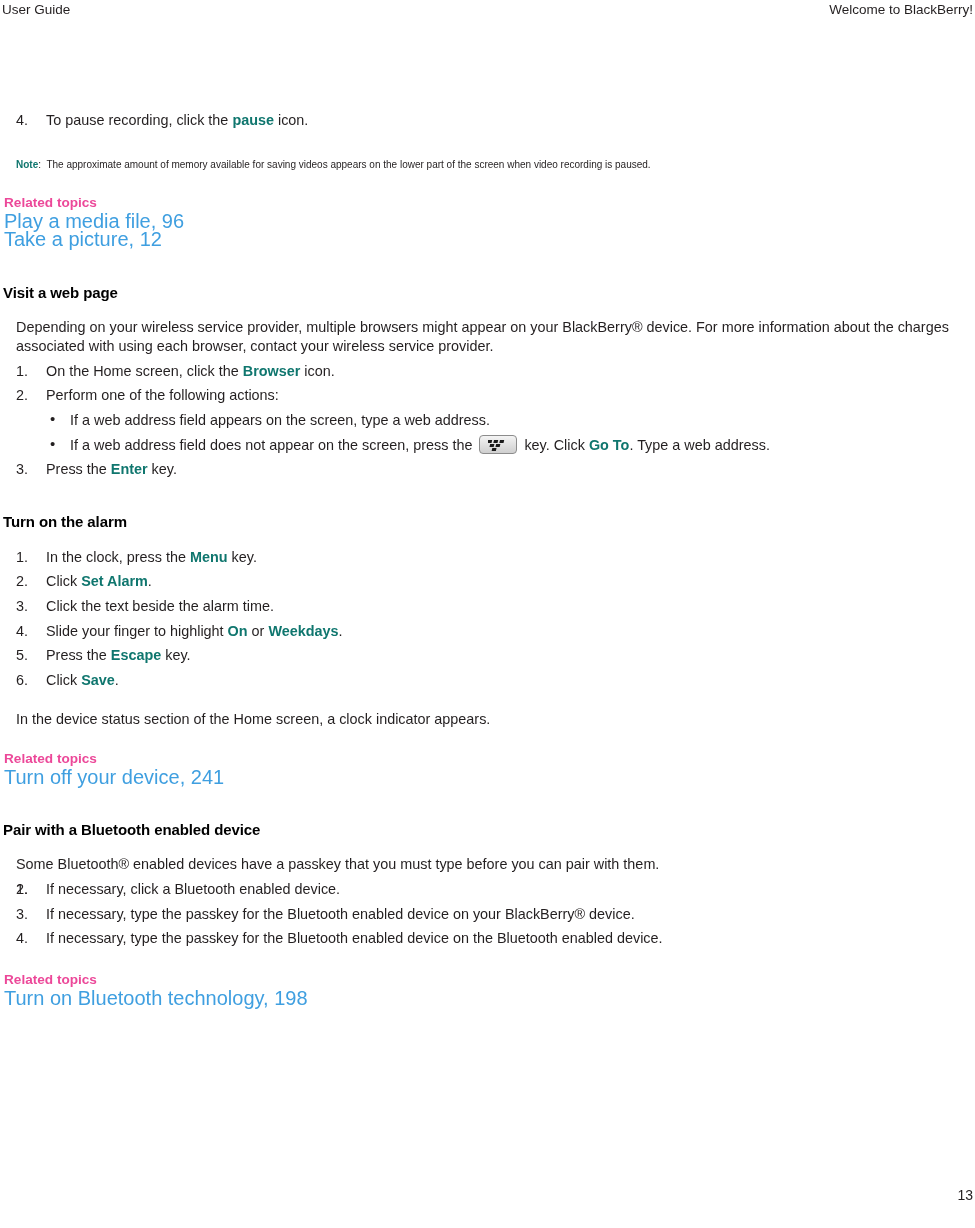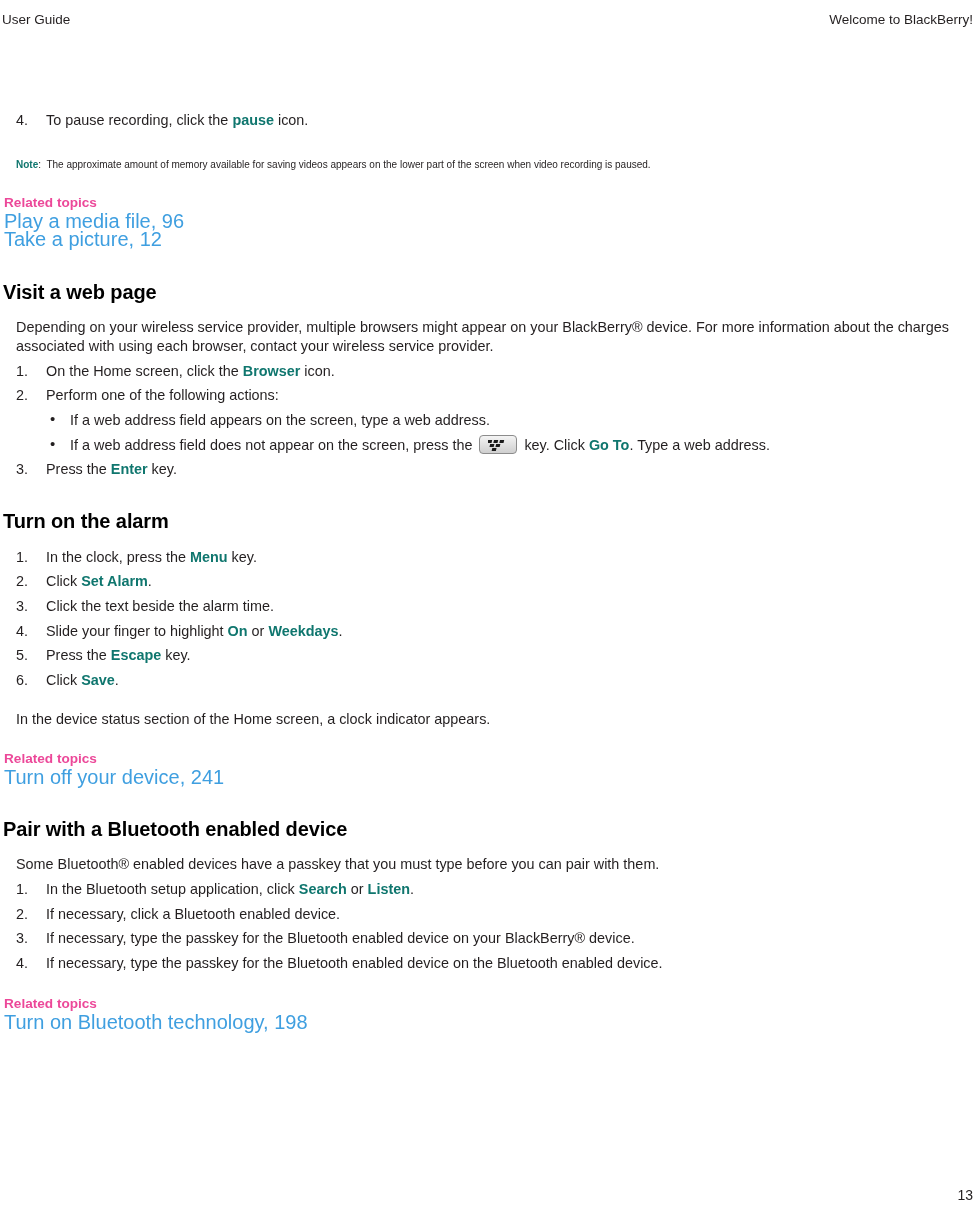--- a/index.html
+++ b/index.html
@@ -28,21 +28,21 @@
     top: 0px;
     left: 0px;
     right: 0px;
     height: 22px;
     display: flex;
     justify-content: space-between;
     align-items: flex-start;
     font-size: 13.5px;
     line-height: 17px;
     color: #231f20;
-    padding: 11px 2px 0 2px;
+    padding: 1px 2px 0 2px;
     box-sizing: border-box;
   }
   .runhead .left  { white-space: nowrap; }
   .runhead .right { white-space: nowrap; }
 
   
   .content {
     position: absolute;
     left: 2px;
     top: 108px;
@@ -68,21 +68,21 @@
 
   .note {
     font-size: 10px;
     line-height: 19px;
     margin: 0;
     padding: 0 0 0 14px;
     color: #231f20;
   }
 
   h2.heading {
-    font-size: 20px;
+    font-size: 15px;
     line-height: 27px;
     font-weight: bold;
     margin: 0;
     padding: 0;
     letter-spacing: -0.1px;
     color: #000000;
   }
 
   .rel-title {
     font-size: 13.6px;
@@ -305,21 +305,20 @@
 
     <h2 class="heading" style="padding-left:1px;">Pair with a Bluetooth enabled device</h2>
 
     <div class="sp-12"></div>
 
     <div class="intro" style="padding-left:14px;">Some Bluetooth® enabled devices have a passkey that you must type before you can pair with them.</div>
 
     <ol class="steps" style="margin-top:2px;">
       <li>
         <span class="num">1.</span>
-        <span><span>In the Bluetooth setup application, click </span><b>Search</b><span> or </span><b>Listen</b><span>.</span></span>
       </li>
       <li>
         <span class="num">2.</span>
         <span>If necessary, click a Bluetooth enabled device.</span>
       </li>
       <li>
         <span class="num">3.</span>
         <span>If necessary, type the passkey for the Bluetooth enabled device on your BlackBerry® device.</span>
       </li>
       <li>

